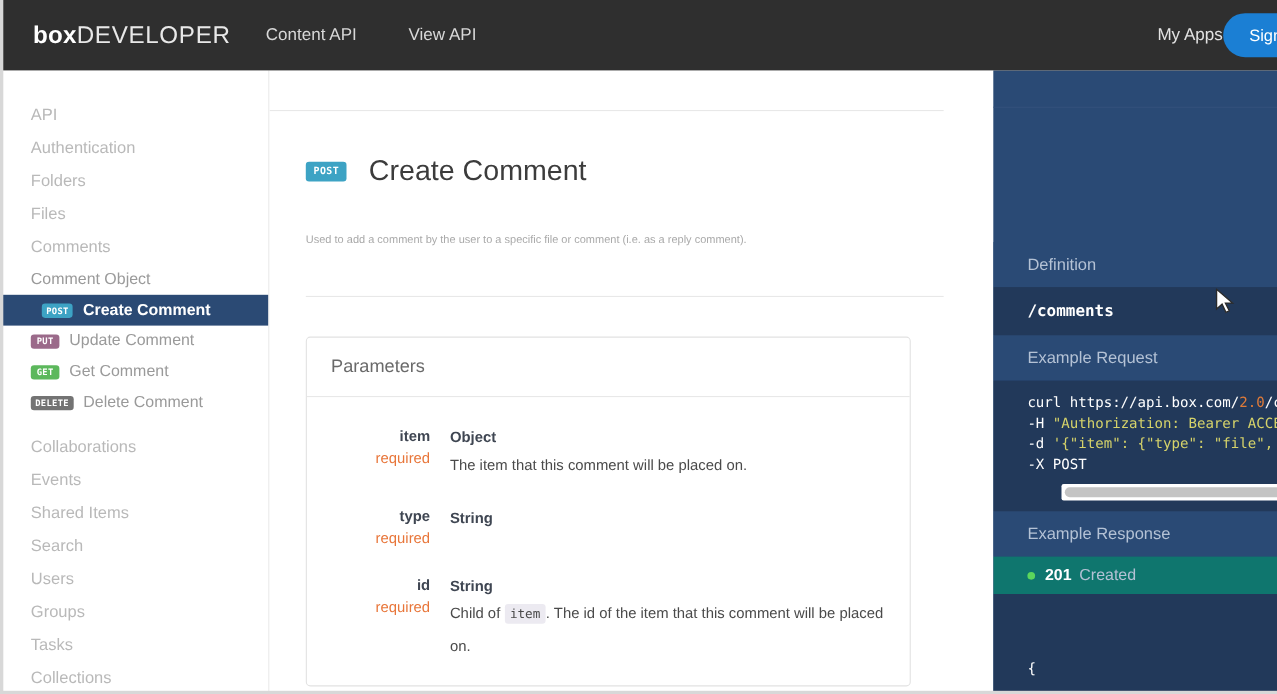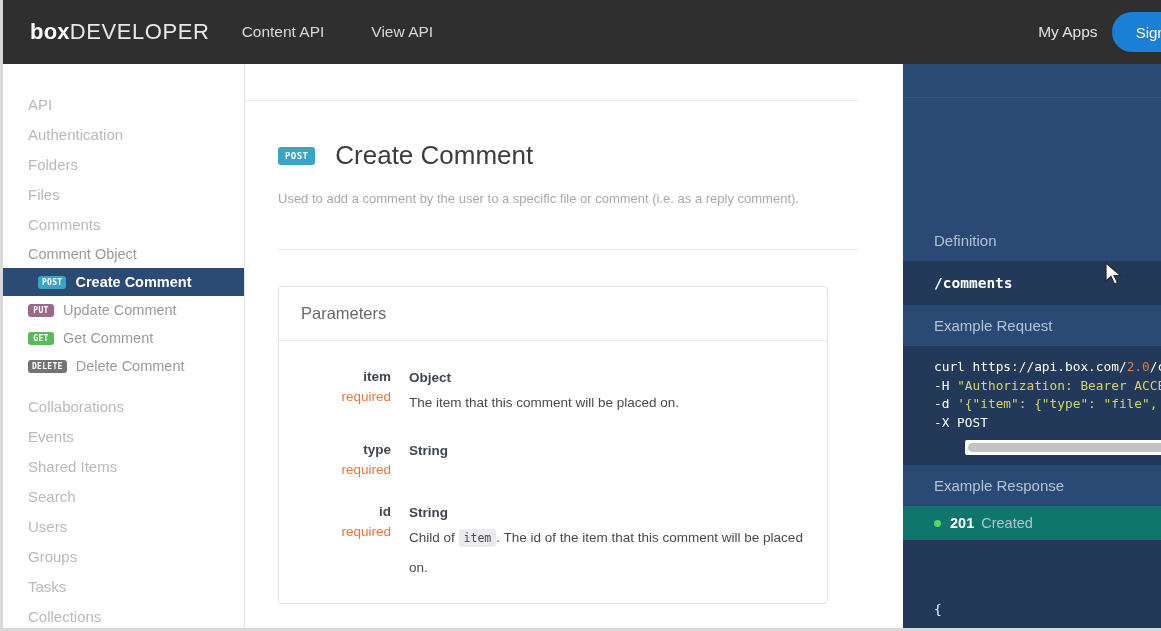--- a/index.html
+++ b/index.html
@@ -28,21 +28,21 @@
   .brand .light { font-weight: 300; color: #e8e8e8; letter-spacing: .6px; }
   .topnav { display: flex; align-items: center; margin-left: 32px; gap: 18px; }
   .topnav a {
     color: #d8d8d8; font-size: 15.5px; text-decoration: none;
     margin-right: 29px; white-space: nowrap;
   }
   .topright {
     position: absolute; right: 0; top: 0; height: 64px;
     display: flex; align-items: center;
   }
-  .myapps { color: #e2e2e2; font-size: 15.5px; margin-right: 14px; white-space: nowrap; }
+  .myapps { color: #e2e2e2; font-size: 15.5px; margin-right: 0; white-space: nowrap; }
   .signup-pill {
     background: #1b7fd4; color: #fff;
     height: 40px; border-radius: 20px;
     display: flex; align-items: center;
     padding: 0 24px;
     font-size: 15px; white-space: nowrap;
     margin-right: -52px;
     overflow: hidden;
   }
 
@@ -110,22 +110,22 @@
     display: inline-block;
     font-family: "DejaVu Sans Mono", monospace;
     font-size: 9px; font-weight: bold; color: #fff;
     background: #3da3c4;
     border-radius: 3px;
     padding: 4px 7px; line-height: 10px; letter-spacing: .4px;
     margin-right: 20px;
   }
   .doc-title { font-size: 26px; color: #3c3c3c; font-weight: normal; white-space: nowrap; }
   .doc-desc {
-    margin-top: 15px;
-    font-size: 13px; color: #a9a9a9; line-height: 26px;
+    margin-top: 35px;
+    font-size: 10px; color: #a9a9a9; line-height: 26px;
     max-width: 560px;
   }
   .section-rule {
     margin-top: 37px;
     height: 1px; background: #e8e8e8; width: 580px;
   }
 
   .params-card {
     margin-top: 36px;
     width: 550px;

